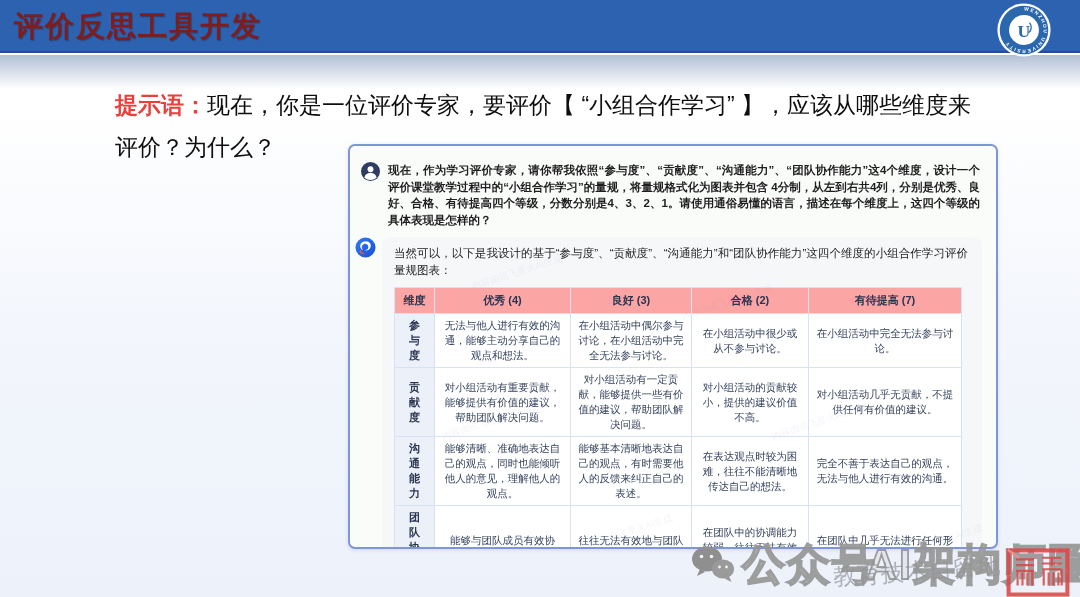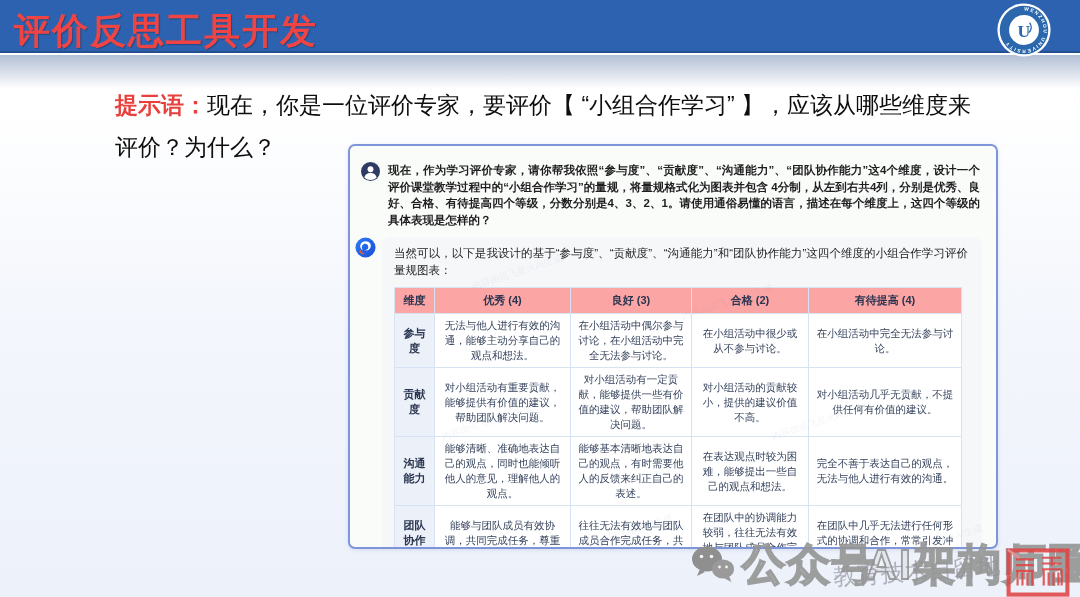--- a/index.html
+++ b/index.html
@@ -10,21 +10,21 @@
     background:linear-gradient(180deg,#ffffff 18%,#f3f6fc 55%,#edf1fa 100%);
   }
 
   
   .header-bar {
     position:absolute; left:0; top:0; width:1080px; height:53px;
     background:#2d62b0; border-bottom:2px solid #24508f;
   }
   .header-title {
     position:absolute; left:14px; top:7px;
-    font-size:36px; font-weight:bold; color:#ef4444; letter-spacing:2px;
+    font-size:29px; font-weight:bold; color:#7f1d1d; letter-spacing:2px;
     text-shadow:1px 1px 1px rgba(0,0,0,.25);
   }
   .header-fade {
     position:absolute; left:0; top:55px; width:1080px; height:34px;
     background:linear-gradient(180deg,#b2c0d6 0%,rgba(255,255,255,0) 100%);
   }
   .logo-wrap { position:absolute; right:28px; top:2px; width:56px; height:56px; }
 
   
   .prompt {
@@ -70,21 +70,21 @@
     border:1px solid #d7e2f2; text-align:center; vertical-align:middle;
     font-size:10.5px; line-height:15px; padding:4px 7px;
     color:#35425c; word-break:break-all;
   }
   .rubric thead th {
     background:#fca5a5; color:#2a3550; font-weight:bold;
     padding:5px 2px; font-size:11px;
   }
   .rubric tbody th.dim {
     background:#ecf1f9; color:#2a3550; font-weight:bold;
-    padding:4px 4px; font-size:11px;
+    padding:4px 10px; font-size:11px;
   }
 
   
   .wm-faint {
     position:absolute; font-size:9.5px; color:#5a6a95; opacity:.07;
     transform:rotate(-18deg); white-space:nowrap; pointer-events:none;
   }
 
   
   .wm-big {
@@ -160,21 +160,21 @@
             <col style="width:121px">
           <col style="width:117px">
             <col style="width:153px">
         </colgroup>
         <thead>
           <tr>
             <th>维度</th>
             <th>优秀 (4)</th>
             <th>良好 (3)</th>
             <th>合格 (2)</th>
-            <th>有待提高 (4)</th>
+            <th>有待提高 (7)</th>
           </tr>
         </thead>
         <tbody>
           <tr>
             <th class="dim">参与度</th>
             <td>无法与他人进行有效的沟通，能够主动分享自己的观点和想法。</td>
             <td>在小组活动中偶尔参与讨论，在小组活动中完全无法参与讨论。</td>
             <td>在小组活动中很少或从不参与讨论。</td>
             <td>在小组活动中完全无法参与讨论。</td>
           </tr>
@@ -182,21 +182,21 @@
             <th class="dim">贡献度</th>
             <td>对小组活动有重要贡献，能够提供有价值的建议，帮助团队解决问题。</td>
             <td>对小组活动有一定贡献，能够提供一些有价值的建议，帮助团队解决问题。</td>
             <td>对小组活动的贡献较小，提供的建议价值不高。</td>
             <td>对小组活动几乎无贡献，不提供任何有价值的建议。</td>
           </tr>
           <tr>
             <th class="dim">沟通能力</th>
             <td>能够清晰、准确地表达自己的观点，同时也能倾听他人的意见，理解他人的观点。</td>
             <td>能够基本清晰地表达自己的观点，有时需要他人的反馈来纠正自己的表述。</td>
-            <td>在表达观点时较为困难，能够提出一些自己的观点和想法。</td>
+            <td>在表达观点时较为困难，往往不能清晰地传达自己的想法。</td>
             <td>完全不善于表达自己的观点，无法与他人进行有效的沟通。</td>
           </tr>
           <tr>
             <th class="dim">团队协作能力</th>
             <td>能够与团队成员有效协调，共同完成任务，尊重并接纳他人的观点。</td>
             <td>往往无法有效地与团队成员合作完成任务，共同完成任务。</td>
             <td>在团队中的协调能力较弱，往往无法有效地与团队成员合作完成任务。</td>
             <td>在团队中几乎无法进行任何形式的协调和合作，常常引发冲突。</td>
           </tr>
         </tbody>

